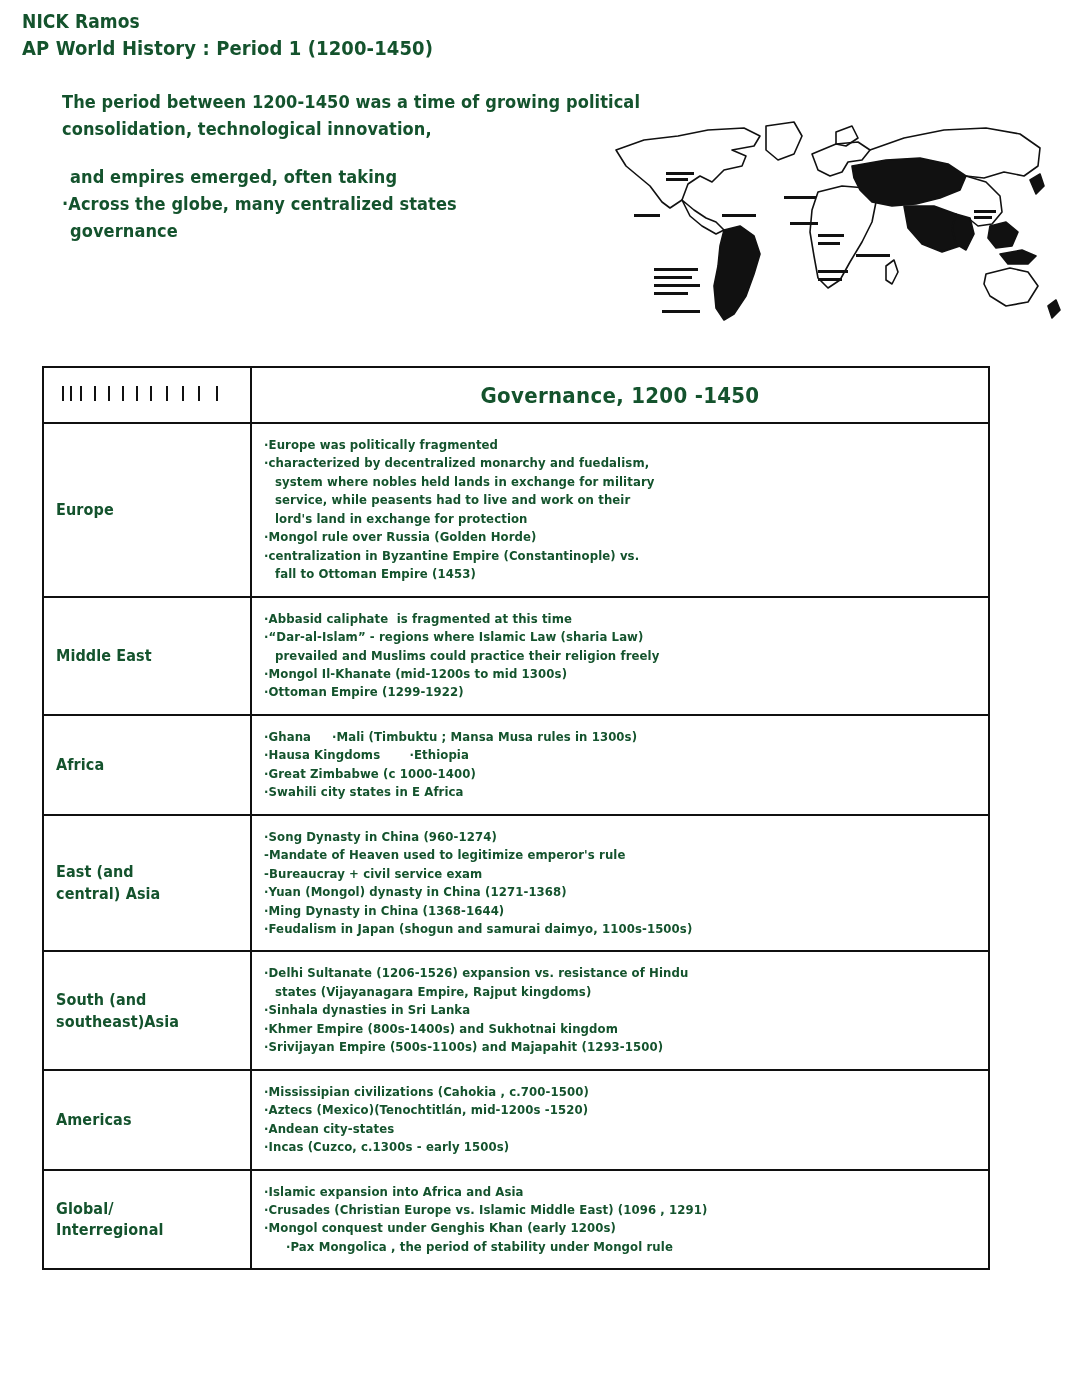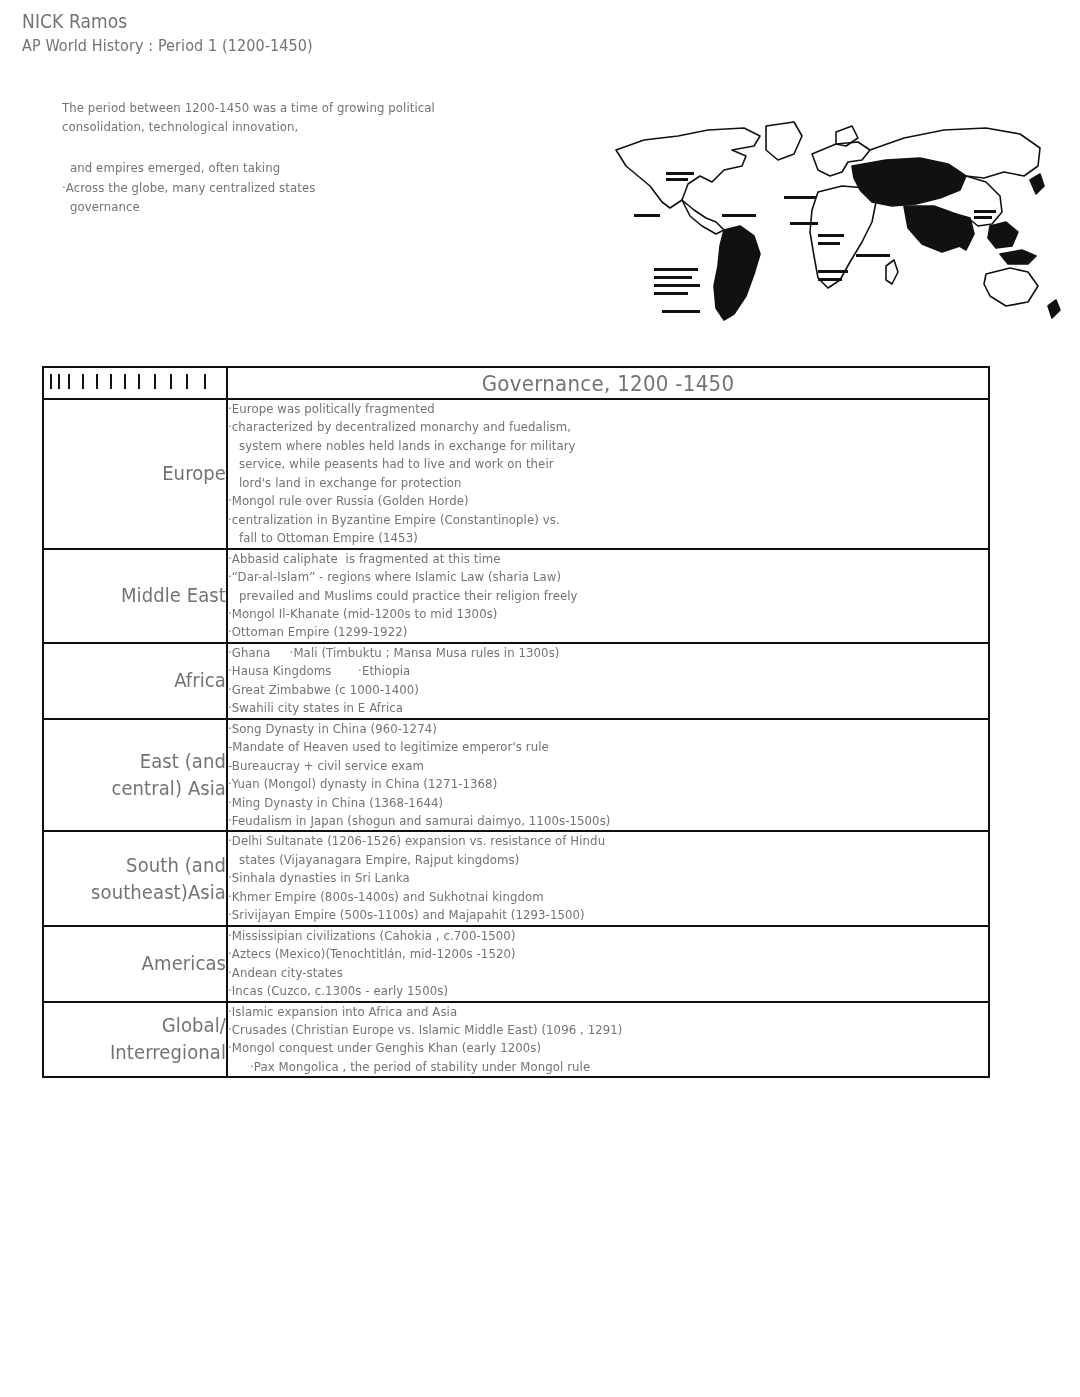--- a/index.html
+++ b/index.html
@@ -12,47 +12,47 @@
     height: 1397px;
     font-family: "DejaVu Sans", sans-serif;
     color: #000000;
     position: relative;
     overflow: hidden;
   }
 
   
   .hand {
     font-family: "DejaVu Sans", sans-serif;
-    font-weight: 400;
+    font-weight: 700;
     font-stretch: condensed;
     letter-spacing: 0.1px;
-    color: #737373;
+    color: #14532d;
   }
 
   
   .name-block {
     position: absolute;
     left: 22px;
     top: 8px;
     line-height: 1.38;
   }
   .name-line { font-size: 19px; }
-  .course-line { font-size: 16px; margin-top: 1px; }
+  .course-line { font-size: 20px; margin-top: 1px; }
 
   
   .intro {
     position: absolute;
     left: 62px;
     top: 84px;
     width: 600px;
   }
   .para {
-    font-size: 13px;
+    font-size: 18px;
     line-height: 1.48;
-    margin: 14px 0 22px 0;
+    margin: 5px 0 22px 0;
   }
   .para.second { margin-bottom: 0; }
   .para .ln { display: block; white-space: pre; }
   .para .ln.ind { padding-left: 8px; }
 
   
   .map-wrap {
     position: absolute;
     left: 604px;
     top: 114px;
@@ -65,21 +65,21 @@
   .tbl {
     position: absolute;
     left: 42px;
     top: 366px;
     width: 948px;
     border-collapse: collapse;
     table-layout: fixed;
   }
   .tbl td, .tbl th {
     border: 2.2px solid #101010;
-    padding: 0;
+    padding: 12px;
     vertical-align: middle;
     background: #fff;
   }
   .col-label { width: 182px; }
 
   .hdr-blank {
     height: 30px;
   }
   .hdr-scribble {
     display: block;
@@ -97,22 +97,22 @@
     display: block;
   }
   .hdr-title {
     text-align: center;
     font-size: 22px;
     padding: 2px 0 4px 0;
     letter-spacing: 0.3px;
   }
 
   .region-cell {
-    text-align: right;
-    font-size: 20px;
+    text-align: left;
+    font-size: 16px;
     line-height: 1.35;
     padding: 4px 6px;
   }
   .region-cell .sub { display: block; }
 
   .bullets {
     padding: 6px 8px 7px 10px;
     font-size: 13px;
     line-height: 1.42;
   }

